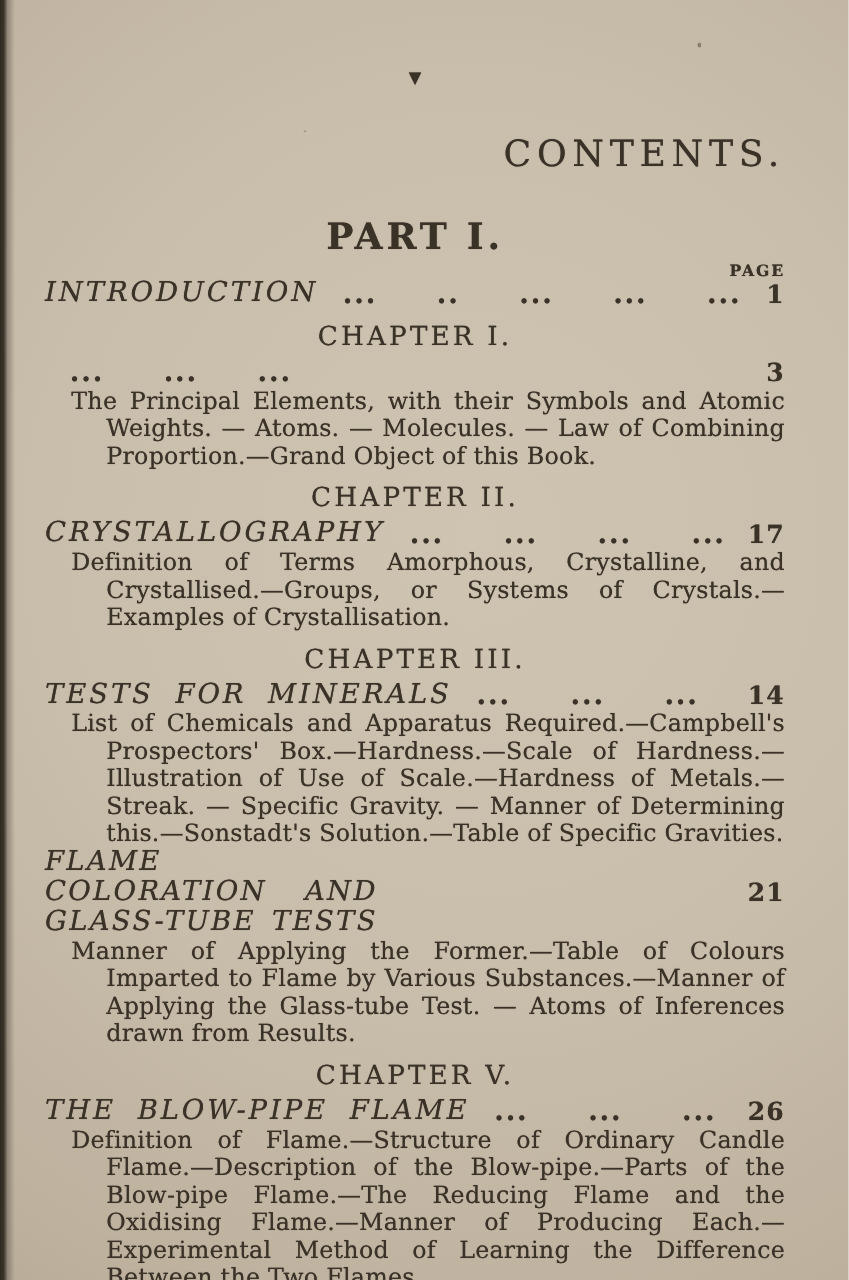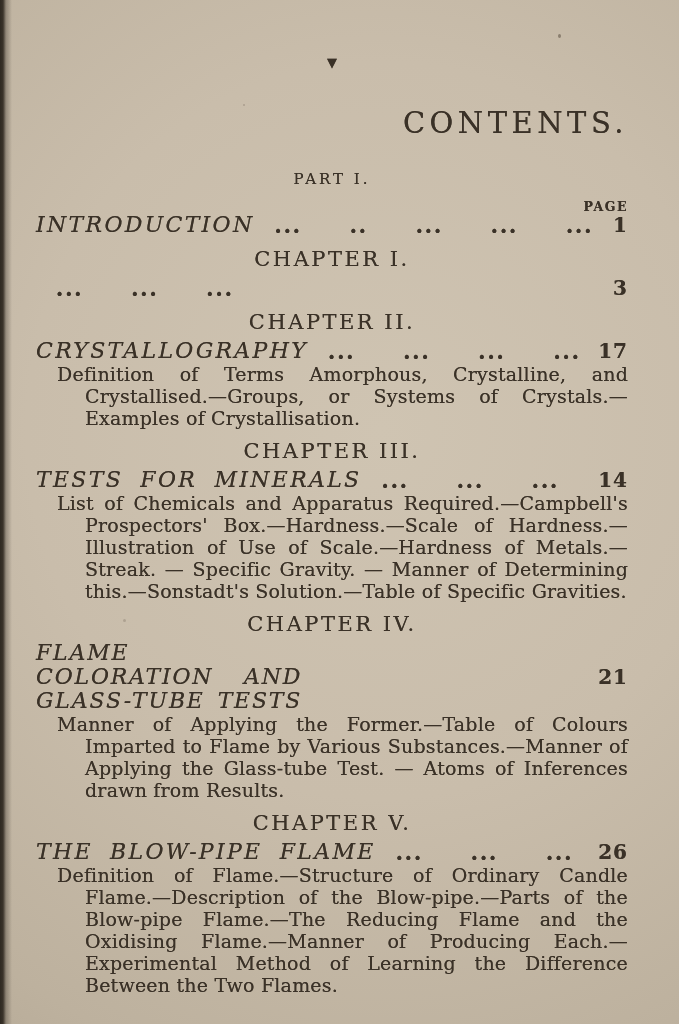--- a/index.html
+++ b/index.html
@@ -58,25 +58,25 @@
   }
   .contents-title {
     margin: 36px 0 0 0;
     text-align: right;
     font-size: 29px;
     line-height: 34px;
     font-weight: normal;
     letter-spacing: 4.5px;
   }
   .part-heading {
-    margin: 26px 0 0 0;
+    margin: 36px 0 0 0;
     text-align: center;
-    font-size: 15px;
+    font-size: 29px;
     line-height: 26px;
-    font-weight: normal;
+    font-weight: bold;
     letter-spacing: 3px;
   }
   .page-col-label {
     margin-top: 8px;
     text-align: right;
     font-size: 12.5px;
     line-height: 13px;
     letter-spacing: 1.5px;
     font-weight: bold;
   }
@@ -162,20 +162,21 @@
       <span class="leader">... .. ... ... ... ... ...</span>
       <span class="pagenum">1</span>
     </div>
 
     <div>
       <h3 class="chapter-heading">CHAPTER I.</h3>
       <div class="entry">
         <span class="leader">... ... ...</span>
         <span class="pagenum">3</span>
       </div>
+      <p class="chapter-desc">The Principal Elements, with their Symbols and Atomic Weights. — Atoms. — Molecules. — Law of Combining Proportion.—Grand Object of this Book.</p>
     </div>
 
     <div>
       <h3 class="chapter-heading">CHAPTER II.</h3>
       <div class="entry">
         <span class="entry-title">CRYSTALLOGRAPHY</span>
         <span class="leader">... ... ... ... ... ...</span>
         <span class="pagenum">17</span>
       </div>
       <p class="chapter-desc">Definition of Terms Amorphous, Crystalline, and Crystallised.—Groups, or Systems of Crystals.—Examples of Crystallisation.</p>
@@ -185,21 +186,20 @@
       <h3 class="chapter-heading">CHAPTER III.</h3>
       <div class="entry">
         <span class="entry-title">TESTS FOR MINERALS</span>
         <span class="leader">... ... ... ... ...</span>
         <span class="pagenum">14</span>
       </div>
       <p class="chapter-desc">List of Chemicals and Apparatus Required.—Campbell's Prospectors' Box.—Hardness.—Scale of Hardness.—Illustration of Use of Scale.—Hardness of Metals.—Streak. — Specific Gravity. — Manner of Determining this.—Sonstadt's Solution.—Table of Specific Gravities.</p>
     </div>
 
     <div>
-      <h3 class="chapter-heading">CHAPTER IV.</h3>
       <div class="entry no-leader">
         <span class="entry-title">FLAME COLORATION AND GLASS-TUBE TESTS</span>
         <span class="leader"></span>
         <span class="pagenum">21</span>
       </div>
       <p class="chapter-desc">Manner of Applying the Former.—Table of Colours Imparted to Flame by Various Substances.—Manner of Applying the Glass-tube Test. — Atoms of Inferences drawn from Results.</p>
     </div>
 
     <div>
       <h3 class="chapter-heading">CHAPTER V.</h3>

